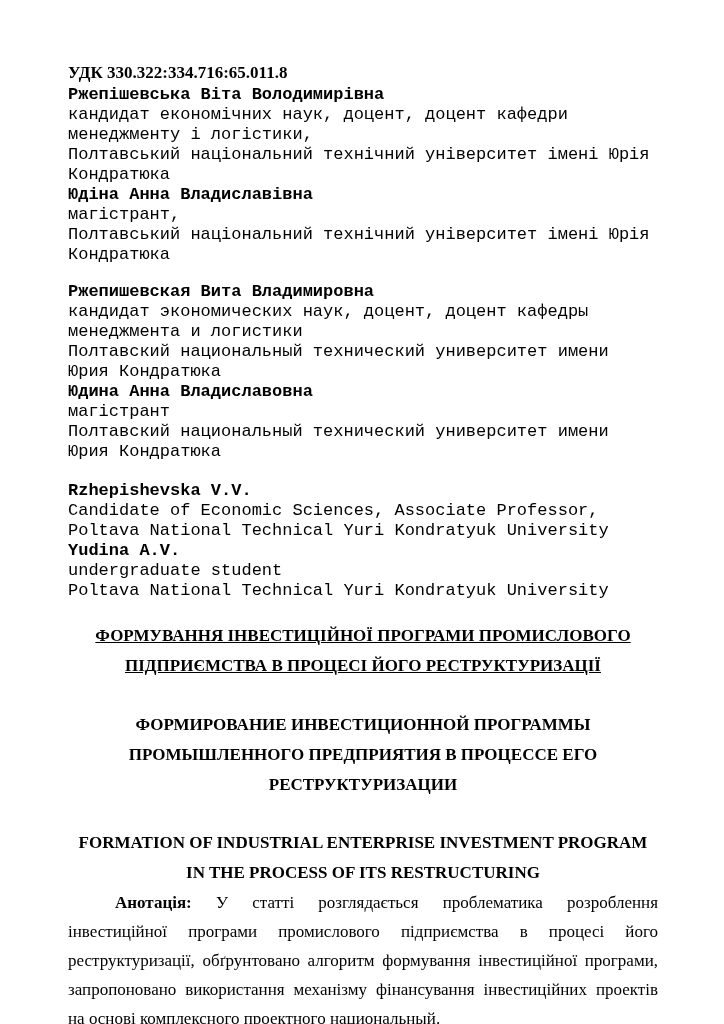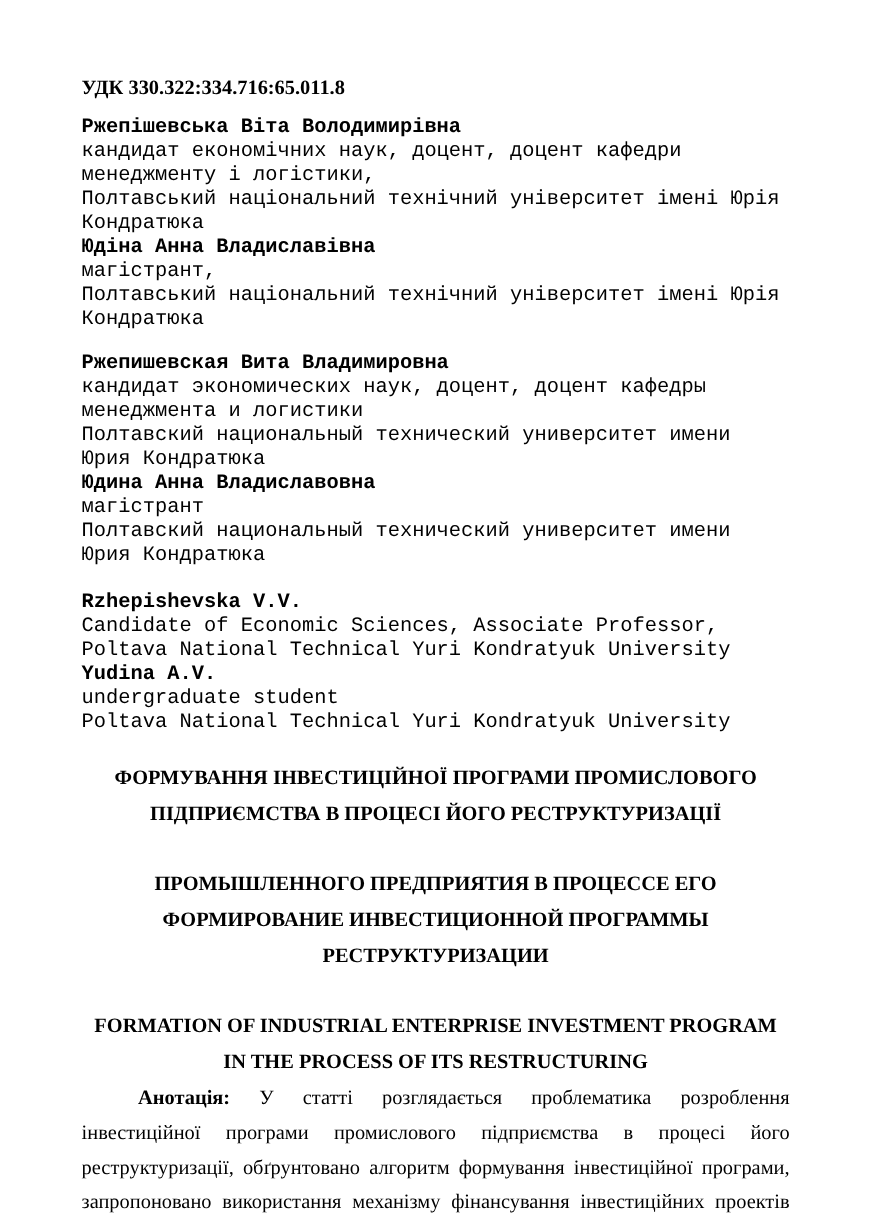--- a/index.html
+++ b/index.html
@@ -17,38 +17,38 @@
   }
   .page {
     box-sizing: border-box;
     width: 724px;
     height: 1024px;
     padding: 62px 66px 0 68px;
   }
   .udc {
     font-weight: bold;
     line-height: 21px;
-    margin-bottom: 14px;
+    margin-bottom: 2px;
     text-align: left;
   }
   .authors {
     text-align: left;
     line-height: 20px;
     font-family: Liberation Mono, monospace;
   }
   .authors .name { font-weight: bold; }
   .authors-uk { margin-bottom: 17px; }
   .authors-ru { margin-bottom: 19px; }
   .authors-en { margin-bottom: 20px; }
   .title {
     text-align: center;
     font-weight: bold;
     line-height: 30px;
   }
-  .title-uk { margin-bottom: 29px; }
+  .title-uk { margin-bottom: 29px; text-decoration: underline; }
   .title-ru { margin-bottom: 28px; }
   .title-en { }
   .annotation {
     line-height: 29px;
   }
   .jline {
     text-align: justify;
     text-align-last: justify;
   }
   .jline.last {
@@ -90,22 +90,22 @@
     <div>undergraduate student</div>
     <div>Poltava National Technical Yuri Kondratyuk University</div>
   </div>
 
   <div class="title title-uk">
     <div>ФОРМУВАННЯ ІНВЕСТИЦІЙНОЇ ПРОГРАМИ ПРОМИСЛОВОГО</div>
     <div>ПІДПРИЄМСТВА В ПРОЦЕСІ ЙОГО РЕСТРУКТУРИЗАЦІЇ</div>
   </div>
 
   <div class="title title-ru">
+    <div>ФОРМИРОВАНИЕ ИНВЕСТИЦИОННОЙ ПРОГРАММЫ</div>
     <div>ПРОМЫШЛЕННОГО ПРЕДПРИЯТИЯ В ПРОЦЕССЕ ЕГО</div>
-    <div>ФОРМИРОВАНИЕ ИНВЕСТИЦИОННОЙ ПРОГРАММЫ</div>
     <div>РЕСТРУКТУРИЗАЦИИ</div>
   </div>
 
   <div class="title title-en">
     <div>FORMATION OF INDUSTRIAL ENTERPRISE INVESTMENT PROGRAM</div>
     <div>IN THE PROCESS OF ITS RESTRUCTURING</div>
   </div>
 
   <div class="annotation">
     <div class="jline indent"><span class="bold">Анотація:</span> <span>У статті розглядається проблематика розроблення</span></div>

